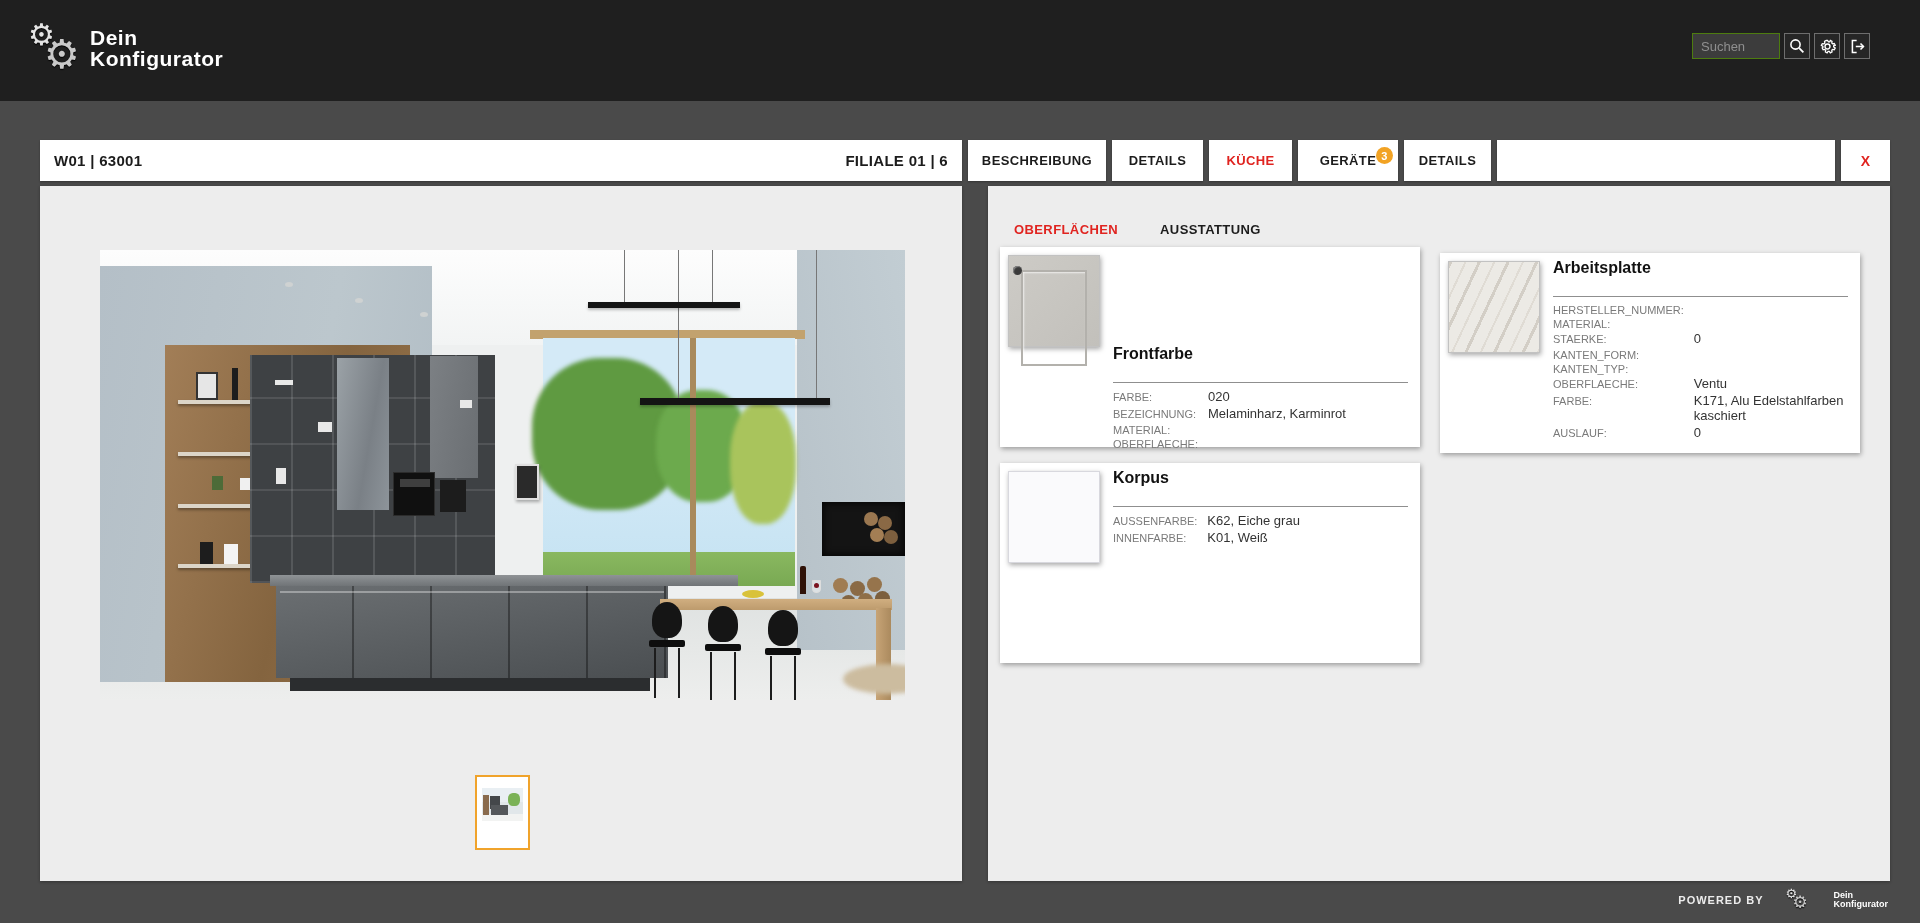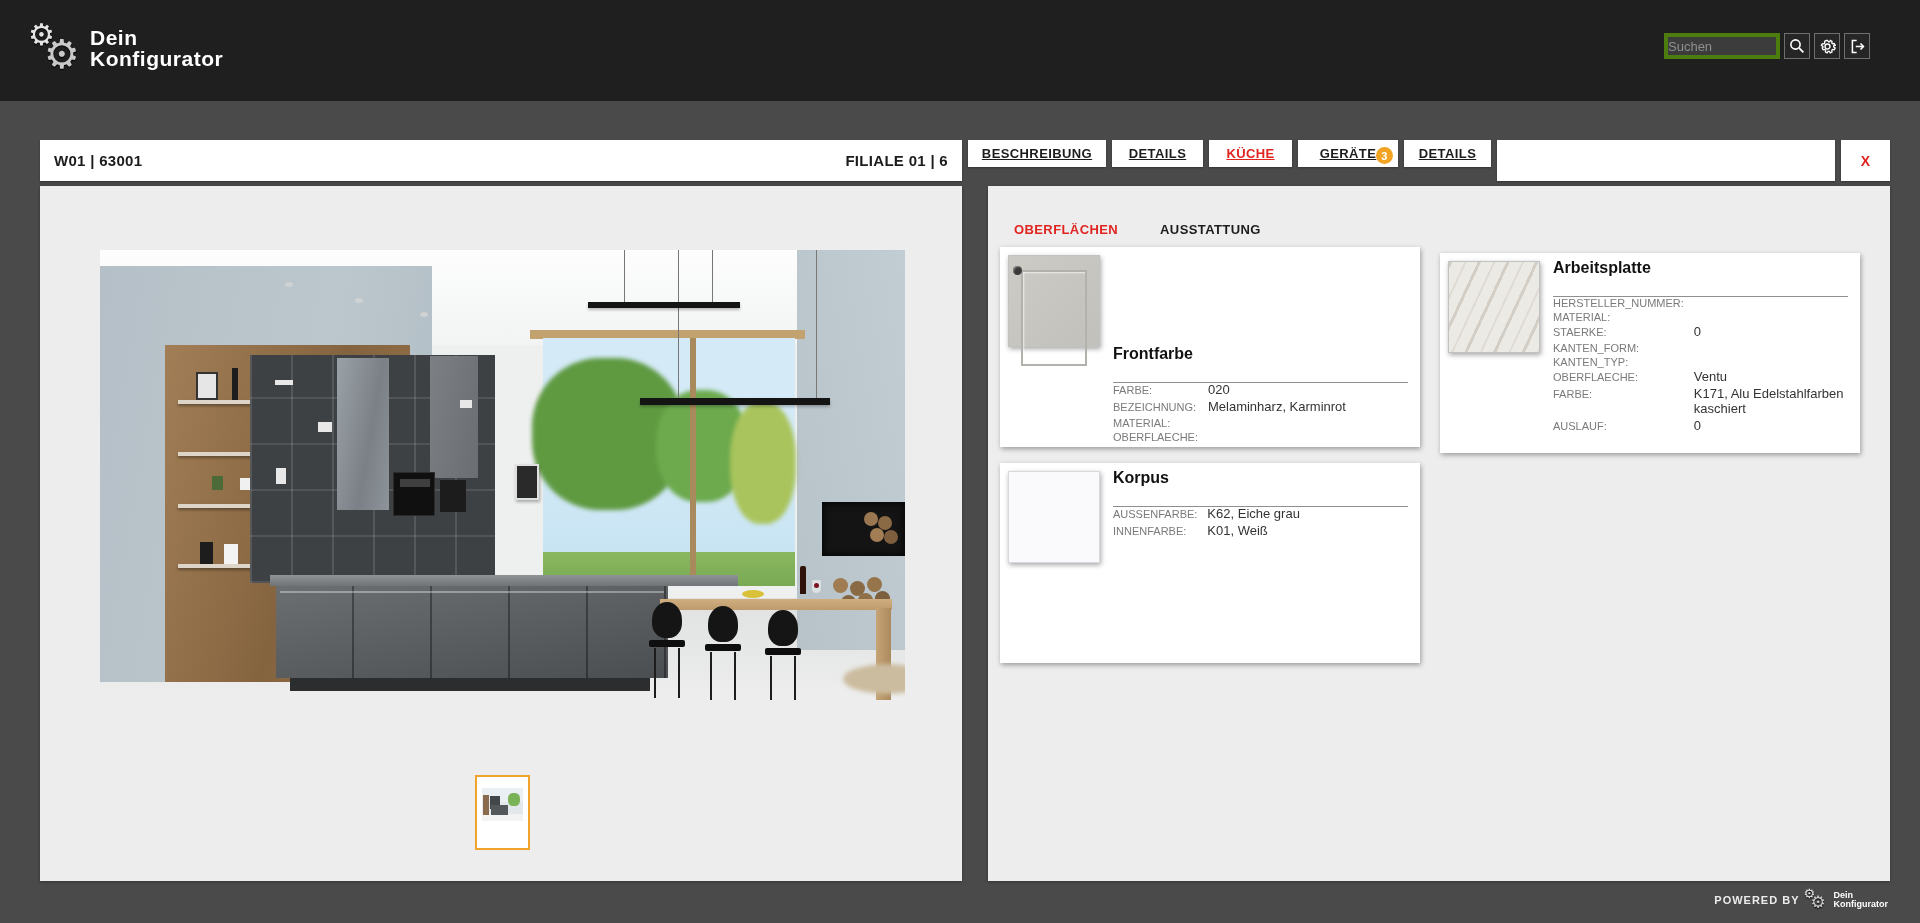--- a/index.html
+++ b/index.html
@@ -11,32 +11,32 @@
   .logo { position:absolute; left:28px; top:14px; display:flex; align-items:center; cursor:pointer; }
   .gears { position:relative; width:58px; height:68px; }
   .gear { position:absolute; color:#d9d9d9; text-shadow:0 1px 1px #000; line-height:1; font-family:"DejaVu Sans", sans-serif; }
   .gear.g1 { font-size:30px; left:0; top:6px; color:#e4e4e4; }
   .gear.g2 { font-size:40px; left:16px; top:20px; color:#c9c9c9; }
   .logo-text { color:#fff; font-size:21px; font-weight:700; line-height:1.02; letter-spacing:.5px; margin-left:4px; }
   .nav { position:absolute; left:237px; top:0; height:101px; display:flex; align-items:center; gap:34px; }
   .nav-item { color:#fff; font-size:13px; font-weight:700; letter-spacing:.7px; cursor:pointer; white-space:nowrap; }
   .nav-item.active { color:#d9362b; }
   .search-cluster { position:absolute; right:50px; top:33px; height:26px; display:flex; align-items:center; gap:4px; }
-  .search-input { width:116px; height:26px; background:#3c3c3c; border:4px solid #4d7c0f; color:#bdbdbd; font-size:13px; padding:0 0; outline:none; }
+  .search-input { width:88px; height:26px; background:#3c3c3c; border:1px solid #4d7c0f; color:#bdbdbd; font-size:13px; padding:0 8px; outline:none; }
   .search-input::placeholder { color:#8f8f8f; }
   .icon-btn { width:26px; height:26px; background:#262626; border:1px solid #6e6e6e; display:flex; align-items:center; justify-content:center; cursor:pointer; }
   .icon-btn svg { display:block; }
 
   
   .lp-header { position:absolute; left:40px; top:140px; width:922px; height:41px; background:#fff; display:flex; align-items:center; justify-content:space-between; padding:0 14px; box-shadow:0 1px 2px rgba(0,0,0,.3); }
   .lp-header span { font-size:15px; font-weight:700; color:#1c1c1c; letter-spacing:.3px; }
   .lp-body { position:absolute; left:40px; top:186px; width:922px; height:695px; background:#ededed; box-shadow:0 1px 3px rgba(0,0,0,.3); }
 
   .tabs { position:absolute; left:968px; top:140px; width:922px; height:41px; display:flex; gap:6px; }
-  .tab { background:#fff; height:27px; display:flex; align-items:center; justify-content:center; font-size:13px; font-weight:700; color:#1c1c1c; letter-spacing:.4px; cursor:pointer; position:relative; box-shadow:0 1px 2px rgba(0,0,0,.3);text-decoration:underline; }
+  .tab { background:#fff; height:41px; display:flex; align-items:center; justify-content:center; font-size:13px; font-weight:700; color:#1c1c1c; letter-spacing:.4px; cursor:pointer; position:relative; box-shadow:0 1px 2px rgba(0,0,0,.3); }
   .tab.t0{width:138px}.tab.t1{width:91px}.tab.t2{width:83px}.tab.t3{width:100px}.tab.t4{width:87px}
   .tab.active { color:#e02420; }
   .tab-filler { flex:1; background:#fff; box-shadow:0 1px 2px rgba(0,0,0,.3); }
   .tab-close { width:49px; background:#fff; display:flex; align-items:center; justify-content:center; color:#e02420; font-size:14px; font-weight:700; cursor:pointer; box-shadow:0 1px 2px rgba(0,0,0,.3); }
   .badge { position:absolute; right:5px; top:7px; width:17px; height:17px; border-radius:50%; background:#f2a324; color:#fff; font-size:11px; font-weight:700; display:flex; align-items:center; justify-content:center; }
   .rp-body { position:absolute; left:988px; top:186px; width:902px; height:695px; background:#ededed; box-shadow:0 1px 3px rgba(0,0,0,.3); }
   .subtabs { display:flex; gap:42px; padding:36px 0 0 26px; }
   .subtab { font-size:13px; font-weight:700; color:#1c1c1c; letter-spacing:.4px; cursor:pointer; }
   .subtab.active { color:#e02420; }
 
@@ -46,21 +46,21 @@
   .card.c1 { left:452px; top:67px; }
   .card.c2 { left:12px; top:277px; }
   .card-thumb { position:absolute; left:8px; top:8px; width:92px; height:92px; border:1px solid #c2c2c2; box-shadow:1px 2px 5px rgba(0,0,0,.35); }
   .thumb-front { background:linear-gradient(135deg,#cdcbc6,#c2c0bb); position:relative; }
   .thumb-front .panel-line { position:absolute; left:12px; top:14px; right:12px; bottom:-20px; border:2px solid #b3b1ac; box-shadow:inset 1px 1px 2px rgba(255,255,255,.7); }
   .thumb-front .knob { position:absolute; left:4px; top:10px; width:9px; height:9px; border-radius:50%; background:#3a3a3a; box-shadow:inset 1px 1px 1px #888; }
   .thumb-worktop { background:#eceae5; background-image:repeating-linear-gradient(115deg, rgba(180,172,160,.45) 0 3px, transparent 3px 14px, rgba(200,192,180,.35) 14px 16px, transparent 16px 26px); }
   .thumb-korpus { background:#fafafc; border-color:#d8d8de; }
   .card-content { margin-left:113px; padding:6px 12px 0 0; }
   .card-title { font-size:16px; font-weight:700; color:#111; padding-bottom:19px; border-bottom:1px solid #8f8f8f; }
-  .fields { display:grid; grid-template-columns:auto 1fr; column-gap:10px; row-gap:2px; align-items:baseline; }
+  .fields { display:grid; grid-template-columns:auto 1fr; column-gap:10px; row-gap:2px; margin-top:7px; align-items:baseline; }
   .f-label { font-size:11px; color:#7a7a7a; white-space:nowrap; }
   .f-value { font-size:13px; color:#333; line-height:1.15; }
 
   
   .photo { position:absolute; left:60px; top:64px; width:805px; height:450px; background:#eef0f0; overflow:hidden; cursor:pointer; }
   .photo div { position:absolute; }
   .ph-ceiling { left:0; top:0; width:805px; height:95px; background:linear-gradient(#fdfdfd,#f2f4f4); }
   .ph-spot { width:8px; height:5px; border-radius:50%; background:#cfd2d2; }
   .ph-floor { left:0; top:348px; width:805px; height:102px; background:linear-gradient(#dfe2e1,#edeeed); }
   .ph-wall-left { left:0; top:16px; width:332px; height:416px; background:linear-gradient(100deg,#b4bfc7,#bcc7cd 60%,#b0bcc4); }
@@ -109,21 +109,21 @@
   
   .thumb-sel { position:absolute; left:435px; top:589px; width:55px; height:75px; background:#fff; border:2px solid #f0a32b; cursor:pointer; }
   .thumb-img { position:absolute; left:5px; top:11px; width:41px; height:33px; background:linear-gradient(#e9eff3 0 42%, #e1e7ea 42% 78%, #f2f3f2 78%); overflow:hidden; }
   .thumb-img div { position:absolute; }
   .ti-wood { left:1px; top:7px; width:6px; height:20px; background:#8a6b4d; }
   .ti-cab { left:8px; top:8px; width:10px; height:13px; background:#44474a; }
   .ti-island { left:9px; top:17px; width:17px; height:10px; background:#55585b; }
   .ti-green { left:26px; top:5px; width:12px; height:13px; background:#7ab257; border-radius:40%; }
 
   
-  .powered { position:absolute; right:32px; bottom:10px; display:flex; align-items:center; gap:4px; }
+  .powered { position:absolute; right:32px; bottom:10px; display:flex; align-items:center; gap:22px; }
   .powered-label { color:#ececec; font-size:11px; font-weight:700; letter-spacing:1px; }
   .powered .gears { width:26px; height:26px; }
   .powered .gear.g1 { font-size:13px; left:0; top:0; }
   .powered .gear.g2 { font-size:17px; left:7px; top:7px; }
   .powered-text { color:#fff; font-size:9px; font-weight:700; line-height:1.05; }
 </style>
 </head>
 <body>
 
 <div class="topbar">

